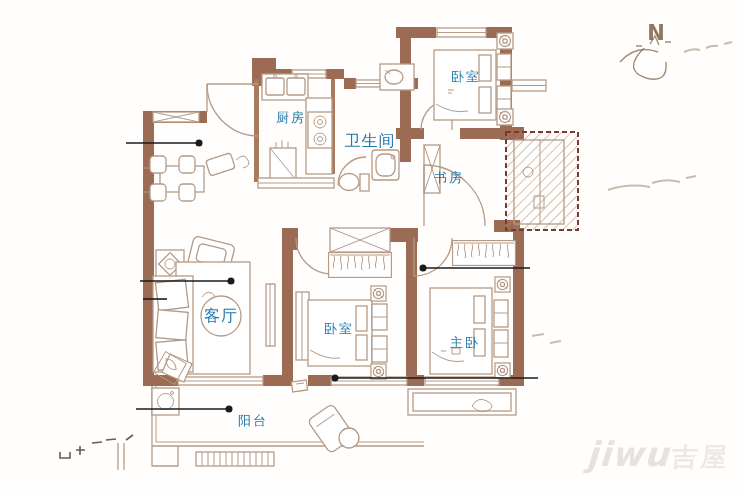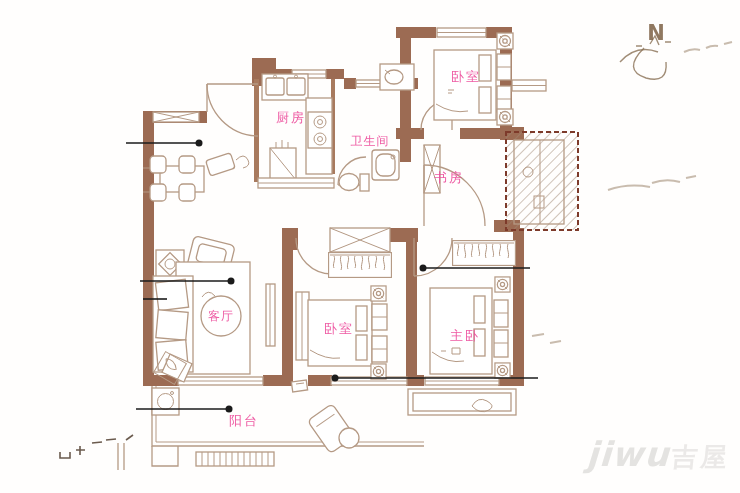--- a/index.html
+++ b/index.html
@@ -1,21 +1,21 @@
 <!DOCTYPE html>
 <html><head>
 <meta charset="utf-8">
 <style>
   html,body{margin:0;padding:0;background:#fff;}
   #stage{position:relative;width:740px;height:493px;background:#fffefd;overflow:hidden;
          font-family:"DejaVu Sans","Liberation Sans",sans-serif;}
   #plan-svg{position:absolute;left:0;top:0;}
-  .room-label{position:absolute;transform:translate(-50%,-50%);color:#ec4899;font-size:13px;
+  .room-label{position:absolute;transform:translate(-50%,-50%);color:#0369a1;font-size:13px;
               letter-spacing:2px;white-space:nowrap;opacity:.9;}
-  .room-label.small{font-size:12px;letter-spacing:1px;}
+  .room-label.small{font-size:16px;letter-spacing:1px;}
   .compass-n{position:absolute;transform:translate(-50%,-50%);color:#7d6145;font-size:21px;
              font-weight:bold;opacity:.85;}
   .watermark{position:absolute;right:10px;bottom:18px;color:rgba(185,183,180,0.38);
              font-weight:bold;font-style:italic;font-size:34px;letter-spacing:1px;
              transform:skewX(-6deg);user-select:none;}
   .watermark .cjk{font-size:26px;font-style:normal;letter-spacing:3px;color:rgba(195,193,190,0.34);}
   svg .wall{fill:#9c6b53;stroke:none;}
   svg .wall2{fill:#a87a5e;stroke:none;}
   svg .f{fill:none;stroke:#b59a85;stroke-width:1.3;}
   svg .fw{fill:#fff;stroke:#b59a85;stroke-width:1.3;}
@@ -304,21 +304,21 @@
     <path d="M126,440 l7,-5" class="mark"></path>
   </g>
 </svg>
 
   <span class="room-label" style="left:291px;top:118px">厨房</span>
   <span class="room-label small" style="left:370px;top:141px">卫生间</span>
   <span class="room-label" style="left:466px;top:77px">卧室</span>
   <span class="room-label" style="left:449px;top:178px">书房</span>
   <span class="room-label small" style="left:221px;top:316px">客厅</span>
   <span class="room-label" style="left:339px;top:329px">卧室</span>
-  <span class="room-label" style="left:465px;top:336px">主卧</span>
-  <span class="room-label" style="left:244px;top:421px">阳台</span>
+  <span class="room-label" style="left:465px;top:343px">主卧</span>
+  <span class="room-label" style="left:253px;top:421px">阳台</span>
 
   <span class="compass-n" style="left:656px;top:33px">N</span>
 
   <div class="watermark">
     <span>jiwu</span><span class="cjk">吉屋</span>
   </div>
 </div>
 
 </body></html>

